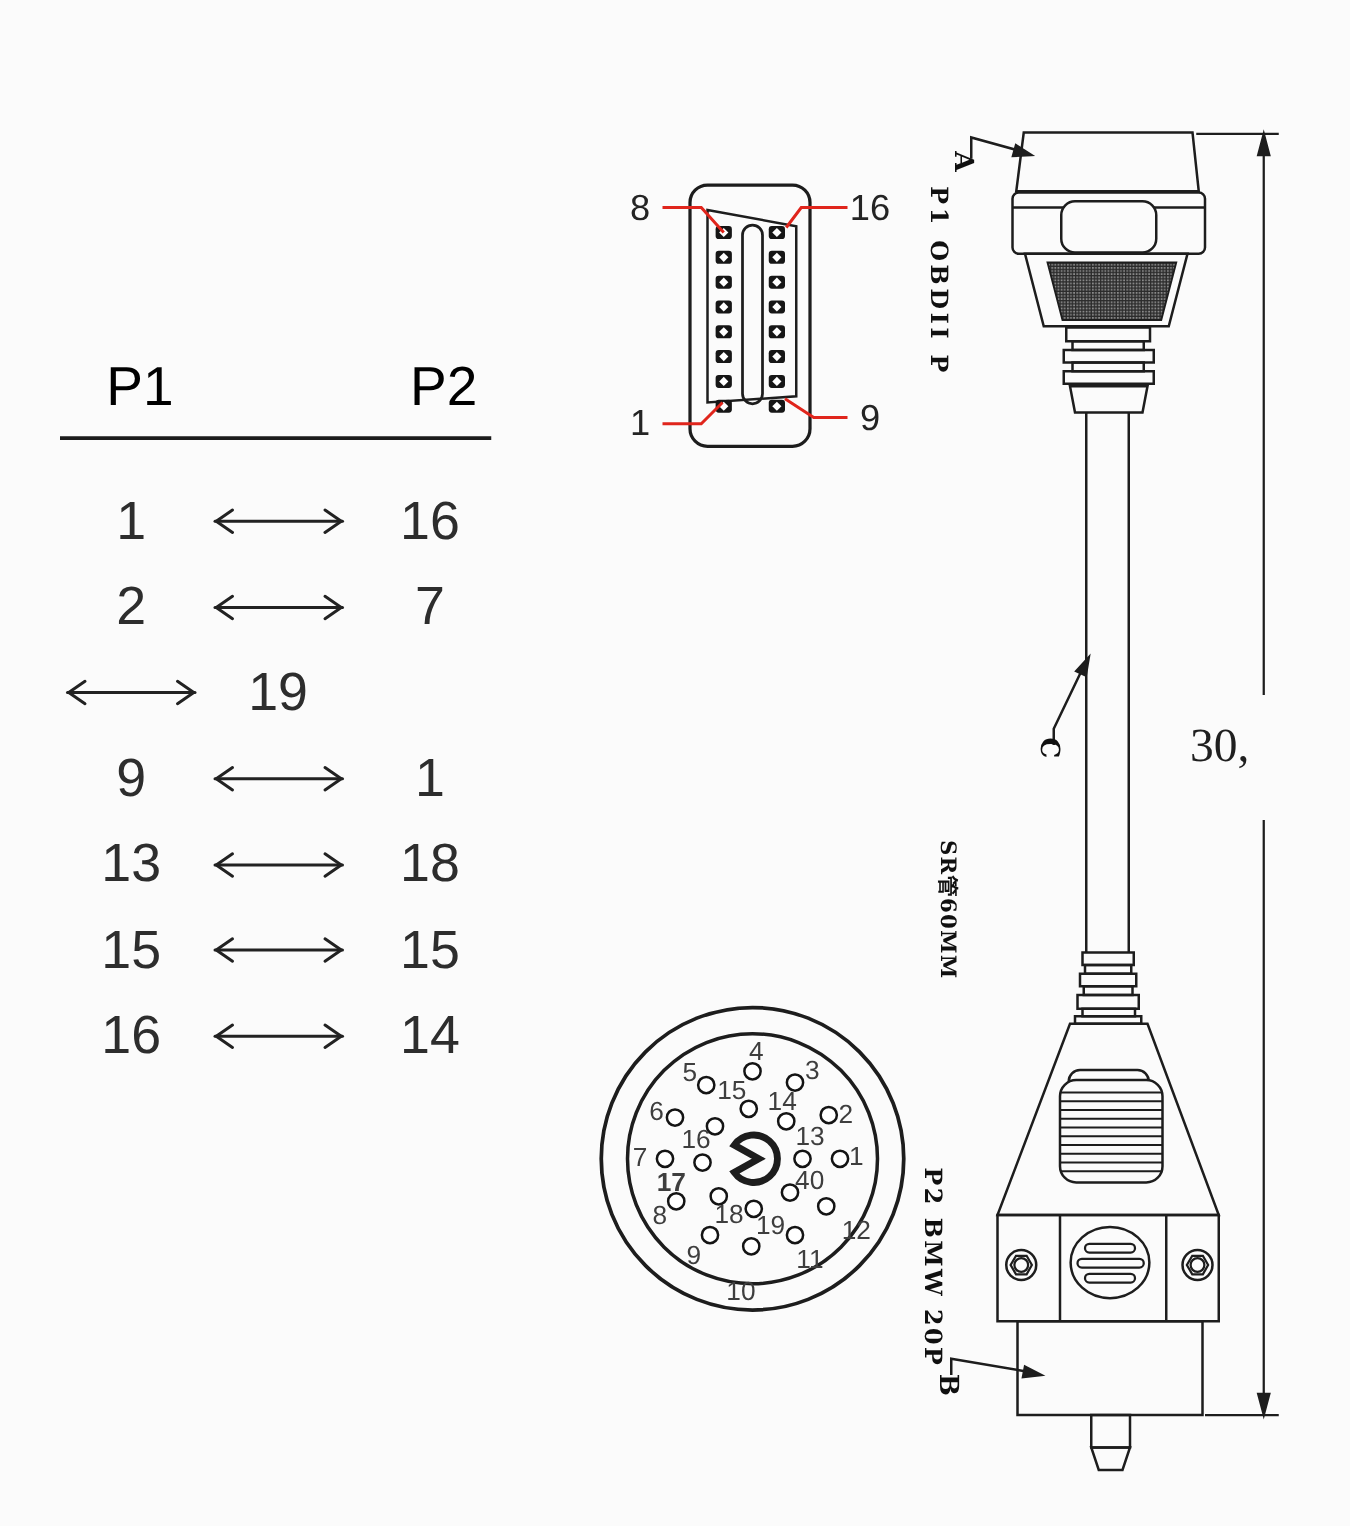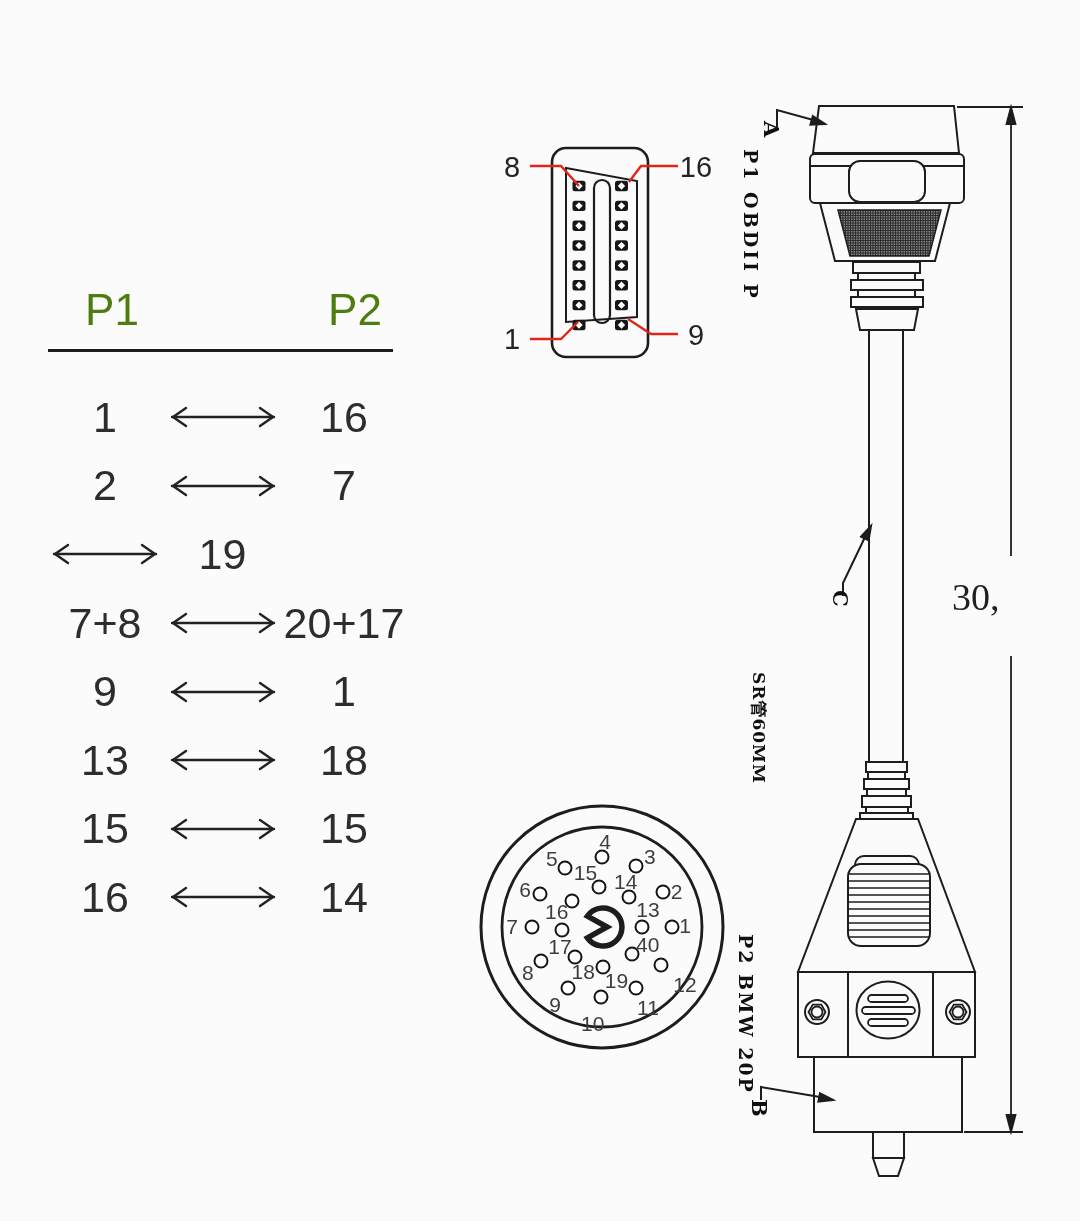--- a/index.html
+++ b/index.html
@@ -1,20 +1,20 @@
 <!DOCTYPE html>
 <html style="--red: #e0251c; --ink: #1d1d1d;"><head>
 <meta charset="utf-8">
 <style>
   *{margin:0;padding:0;box-sizing:border-box}
   html,body{background:#fdfdfd}
   .stage{position:relative;width:1080px;height:1221px;background:#fbfbfb;
          font-family:"Liberation Sans",sans-serif;color:#2d2d2d;overflow:hidden}
   
-  .th{position:absolute;width:70px;text-align:center;font-size:44px;color:#4d7c0f}
+  .th{position:absolute;width:70px;text-align:center;font-size:44px;color:#000000}
   .rule{position:absolute;left:48px;top:349px;width:345px;height:3px;background:#1c1c1c}
   #map-rows{position:absolute;left:45px;top:383px;width:363px}
   .map-row{height:68.6px;display:grid;grid-template-columns:120px 1fr 128px;align-items:center}
   .map-row .cell{text-align:center;font-size:43px;color:#2d2d2d}
   .map-arrow{width:112px;height:26px;justify-self:center;stroke:#222;stroke-width:2.4;
              fill:none;stroke-linecap:round;stroke-linejoin:round}
   
   svg.fig{position:absolute;stroke:var(--ink,#1d1d1d);fill:none;stroke-width:2}
   svg.fig .red{stroke:var(--red,#e0251c);stroke-width:2.4;fill:none}
   .corner-label{position:absolute;width:40px;text-align:center;font-size:29px;color:#242424}
@@ -57,29 +57,20 @@
         </svg>
         <div class="cell">7</div>
       </div>
       <div class="map-row">
         <svg viewBox="0 0 112 26" class="map-arrow">
           <line x1="5" y1="13" x2="107" y2="13"></line>
           <polyline points="19,4 6,13 19,22"></polyline>
           <polyline points="93,4 106,13 93,22"></polyline>
         </svg>
         <div class="cell">19</div>
-      </div>
-      <div class="map-row">
-        <div class="cell">7+8</div>
-        <svg viewBox="0 0 112 26" class="map-arrow">
-          <line x1="5" y1="13" x2="107" y2="13"></line>
-          <polyline points="19,4 6,13 19,22"></polyline>
-          <polyline points="93,4 106,13 93,22"></polyline>
-        </svg>
-        <div class="cell">20+17</div>
       </div>
       <div class="map-row">
         <div class="cell">9</div>
         <svg viewBox="0 0 112 26" class="map-arrow">
           <line x1="5" y1="13" x2="107" y2="13"></line>
           <polyline points="19,4 6,13 19,22"></polyline>
           <polyline points="93,4 106,13 93,22"></polyline>
         </svg>
         <div class="cell">1</div>
       </div>
@@ -213,35 +204,35 @@
         <div class="bmw-pin-label" style="left: 81.9057px; top: 63.6366px;">5</div>
         <div class="bmw-pin" style="left: 70.1937px; top: 99.137px;"></div>
         <div class="bmw-pin-label" style="left: 55.1937px; top: 95.137px;">6</div>
         <div class="bmw-pin" style="left: 62px; top: 132px;"></div>
         <div class="bmw-pin-label" style="left: 42px; top: 132px;">7</div>
         <div class="bmw-pin" style="left: 70.7766px; top: 165.937px;"></div>
         <div class="bmw-pin-label" style="left: 57.7766px; top: 177.937px;">8</div>
         <div class="bmw-pin" style="left: 98.0633px; top: 193.223px;"></div>
         <div class="bmw-pin-label" style="left: 85.0633px; top: 210.223px;">9</div>
         <div class="bmw-pin" style="left: 130.778px; top: 201.989px;"></div>
-        <div class="bmw-pin-label" style="left: 122.778px; top: 229px;">10</div>
+        <div class="bmw-pin-label" style="left: 122.778px; top: 239px;">10</div>
         <div class="bmw-pin" style="left: 165.937px; top: 193.223px;"></div>
         <div class="bmw-pin-label" style="left: 177.937px; top: 213.223px;">11</div>
         <div class="bmw-pin" style="left: 190.707px; top: 170.125px;"></div>
         <div class="bmw-pin-label" style="left: 215px; top: 190.125px;">12</div>
         <div class="bmw-pin" style="left: 172px; top: 132px;"></div>
         <div class="bmw-pin-label" style="left: 178px; top: 115px;">13</div>
         <div class="bmw-pin" style="left: 158.765px; top: 102.274px;"></div>
         <div class="bmw-pin-label" style="left: 155.765px; top: 87.2742px;">14</div>
         <div class="bmw-pin" style="left: 128.514px; top: 92.1522px;"></div>
         <div class="bmw-pin-label" style="left: 115.514px; top: 78.1522px;">15</div>
         <div class="bmw-pin" style="left: 101.812px; top: 105.758px;"></div>
         <div class="bmw-pin-label" style="left: 86.8116px; top: 116.758px;">16</div>
         <div class="bmw-pin" style="left: 92.0974px; top: 134.79px;"></div>
-        <div class="bmw-pin-label" style="left: 90px; top: 151.79px;">17</div>
+        <div class="bmw-pin-label" style="left: 67px; top: 151.79px; font-weight: bold;">17</div>
         <div class="bmw-pin" style="left: 105.235px; top: 161.726px;"></div>
         <div class="bmw-pin-label" style="left: 113.235px; top: 176.726px;">18</div>
         <div class="bmw-pin" style="left: 133.396px; top: 171.976px;"></div>
         <div class="bmw-pin-label" style="left: 146.396px; top: 185.976px;">19</div>
         <div class="bmw-pin" style="left: 161.726px; top: 158.765px;"></div>
         <div class="bmw-pin-label" style="left: 177.726px; top: 149.765px;">40</div>
       </div>
   </div>
 
   <svg class="fig" style="left:735px;top:90px" width="305" height="1110" viewBox="735 90 305 1110">

